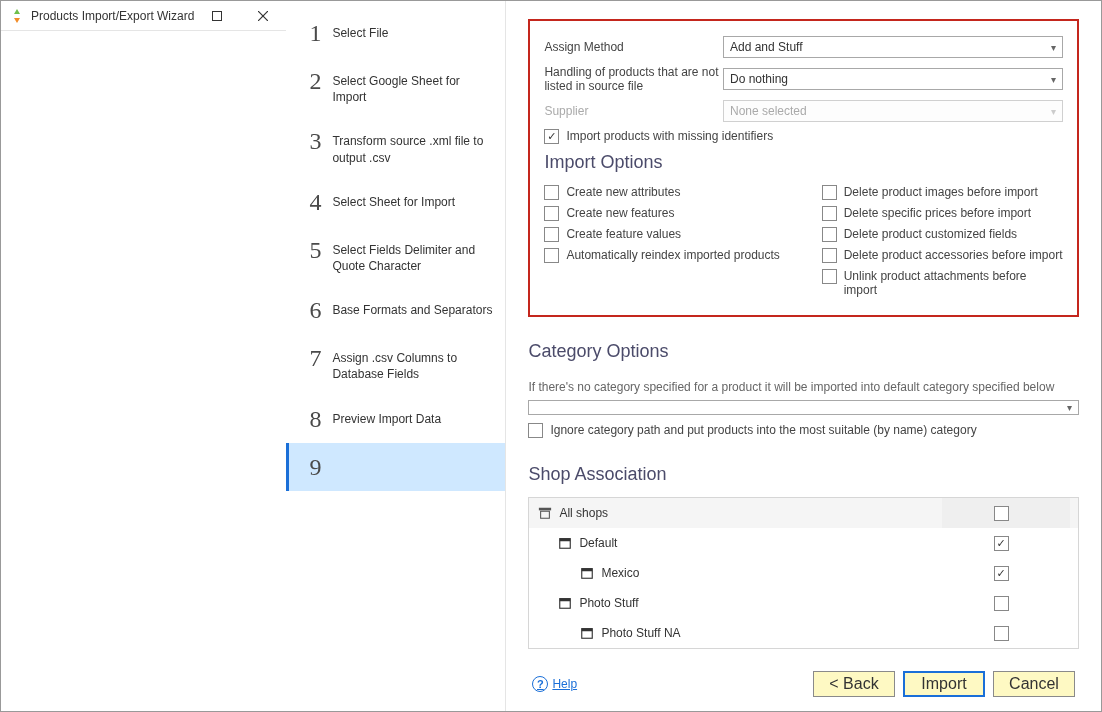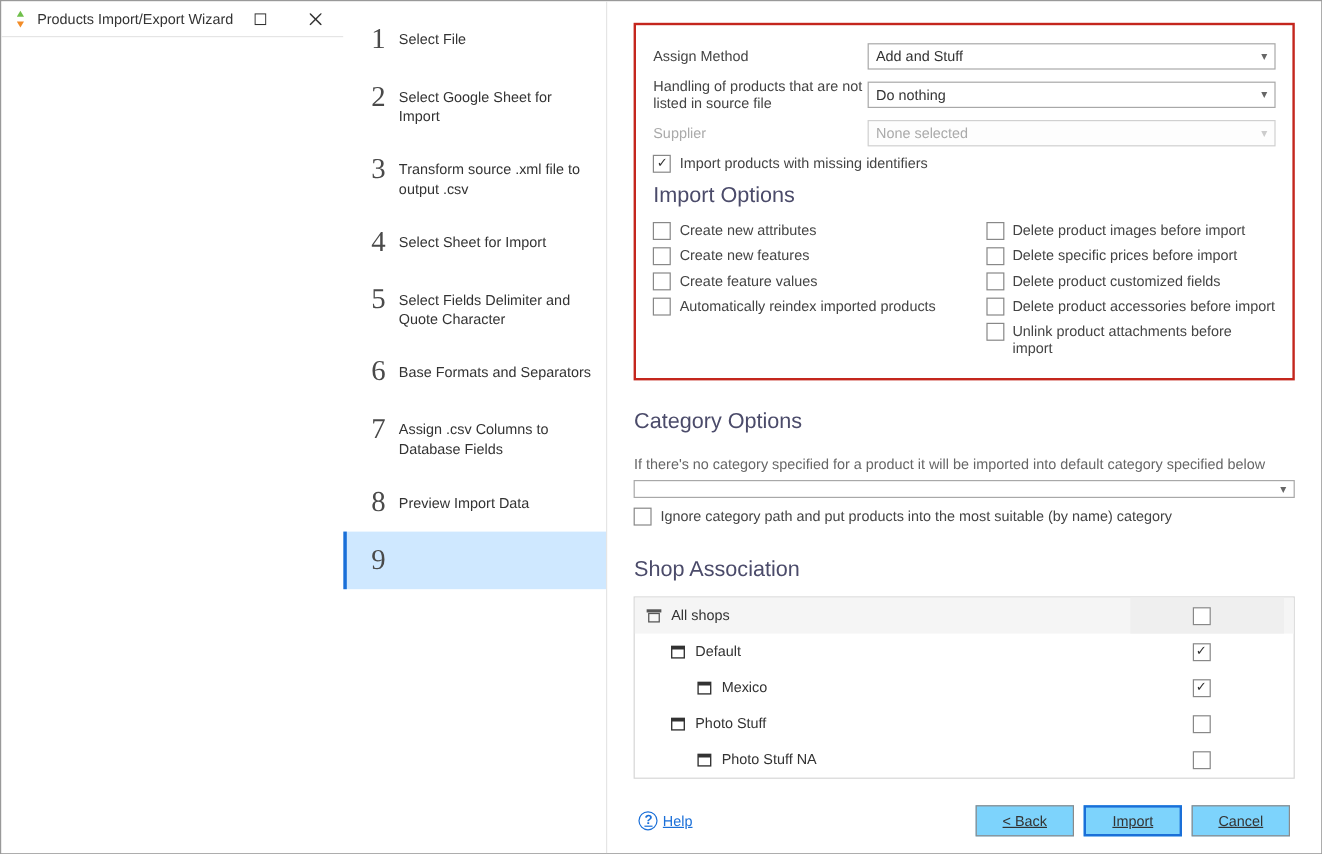--- a/index.html
+++ b/index.html
@@ -41,21 +41,21 @@
 .tree-row .tree-icon { width:16px; height:16px; margin-right:6px; display:flex; align-items:center; justify-content:center; color:#333; flex-shrink:0; }
 .tree-row .tree-label { flex:1; font-size:12px; color:#333; }
 .tree-chk { width:15px; height:15px; border:1px solid #888; display:flex; align-items:center; justify-content:center; background:#fff; flex-shrink:0; margin-right:10px; }
 .tree-chk.checked::after { content:"✓"; font-size:11px; color:#333; line-height:1; }
 .tree-chk-wrap { width:128px; display:flex; justify-content:center; }
 .tree-chk-wrap.shaded { background:#efefef; align-self:stretch; align-items:center; }
 .footer { display:flex; align-items:center; padding: 22px 4px 0 4px; }
 .help { display:flex; align-items:center; gap:4px; font-size:12px; color:#1a6fd8; text-decoration:underline; }
 .help-icon { width:16px; height:16px; border:1.5px solid #1a6fd8; border-radius:50%; color:#1a6fd8; display:flex; align-items:center; justify-content:center; font-size:11px; font-weight:bold; text-decoration:none; }
 .spacer { flex:1; }
-.btn { min-width: 82px; height: 26px; border:1px solid #8a8a8a; background:#7dd3fc; font-size:12px; color:#333; margin-left:8px; padding:0 12px; display:flex; align-items:center; justify-content:center; cursor:default;text-decoration:underline; }
+.btn { min-width: 82px; height: 26px; border:1px solid #8a8a8a; background:#fef9c3; font-size:16px; color:#333; margin-left:8px; padding:0 12px; display:flex; align-items:center; justify-content:center; cursor:default; }
 .btn.primary { border:2px solid #1a6fd8; }
 svg.shop-icon { width:14px; height:14px; }
 </style>
 </head>
 <body>
 
 <div class="window">
 
   <div class="titlebar">
     <span class="app-icon">

